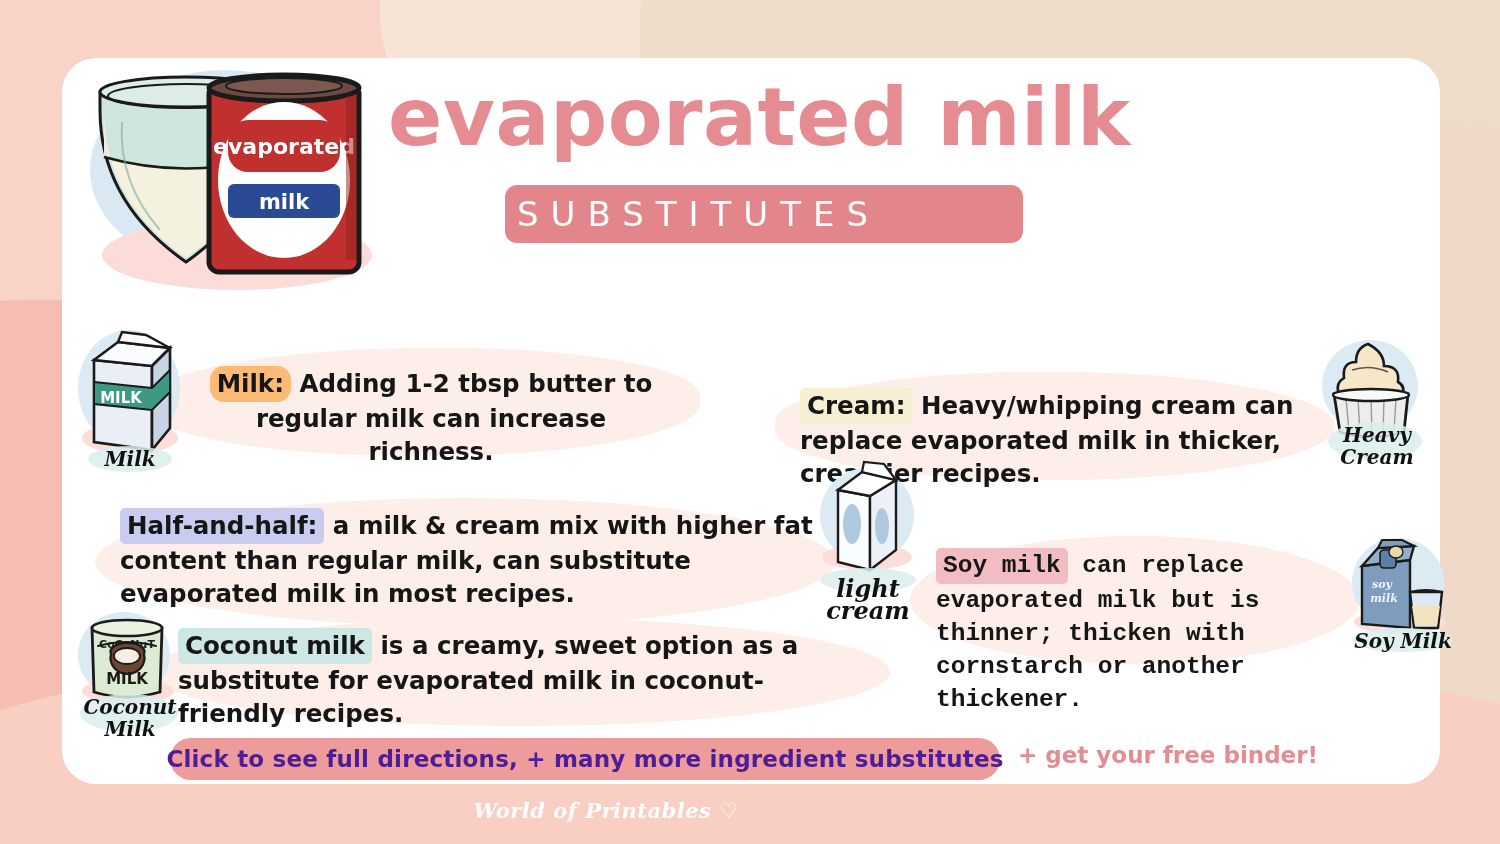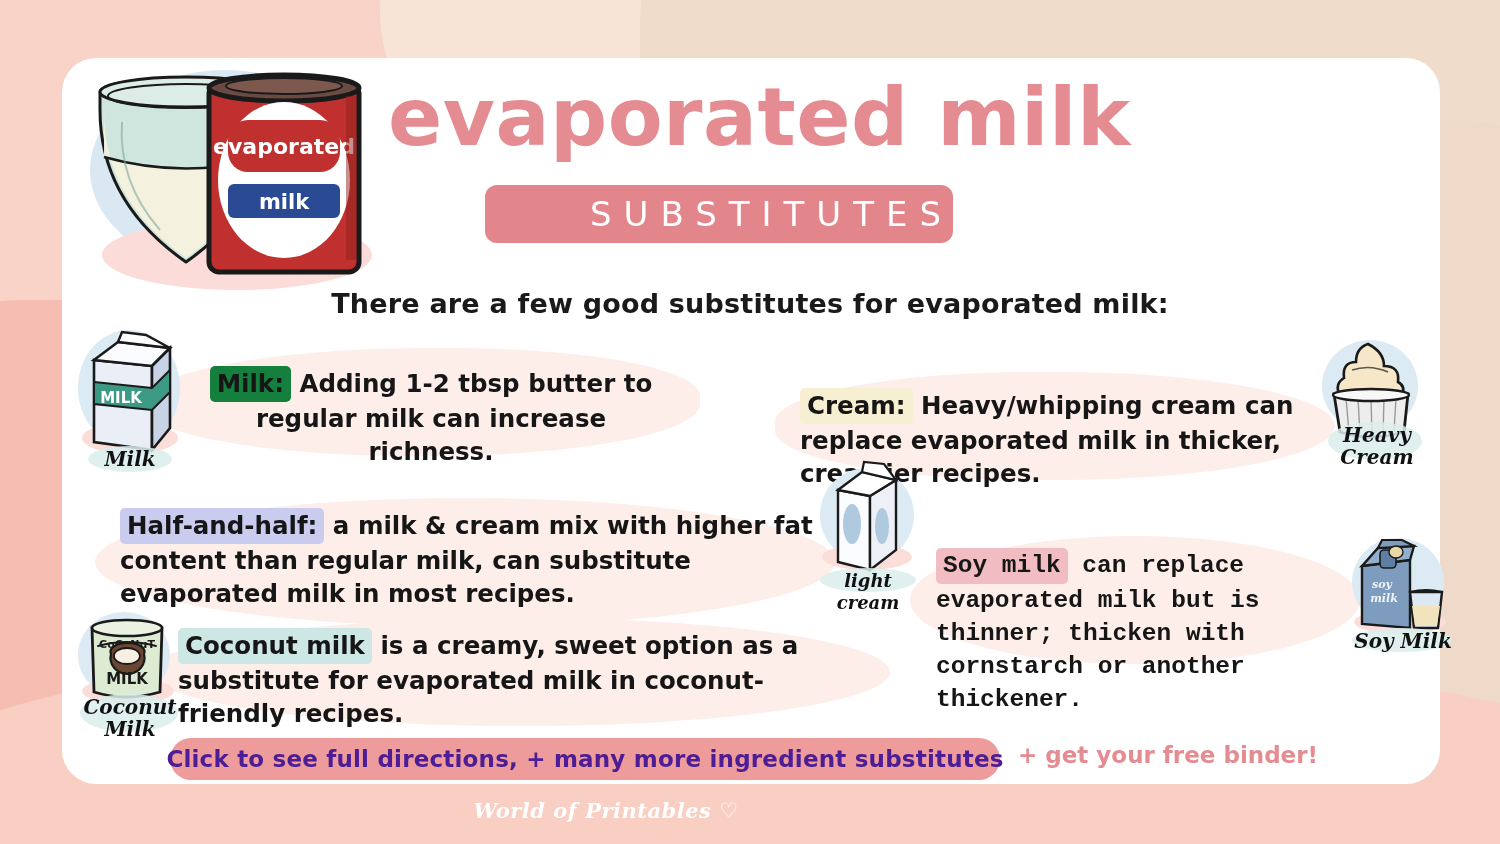--- a/index.html
+++ b/index.html
@@ -62,25 +62,25 @@
     position: absolute; left: 388px; top: 72px;
     width: 740px; height: 92px;
     color: #E58C92;
     font-family: "DejaVu Sans", sans-serif;
     font-size: 80px; font-weight: 700;
     letter-spacing: 0.5px;
     line-height: 92px;
     white-space: nowrap;
   }
   #subtitle-pill {
-    position: absolute; left: 485px; top: 185px;
-    width: 468px; height: 58px;
+    position: absolute; left: 505px; top: 185px;
+    width: 518px; height: 58px;
     background: #E2868C;
     border-radius: 12px;
-    display: flex; align-items: center; justify-content: flex-end;
+    display: flex; align-items: center; justify-content: flex-start;
   }
   #subtitle-text {
     color: #FFFFFF;
     font-size: 34px; font-weight: 400;
     letter-spacing: 12px;
     text-indent: 12px;
     font-family: "DejaVu Sans", sans-serif;
   }
 
   
@@ -115,21 +115,21 @@
     line-height: 33px;
     font-weight: 700;
     font-family: "DejaVu Sans", sans-serif;
   }
   .tag {
     display: inline-block;
     padding: 1px 7px 2px 7px;
     border-radius: 5px;
     font-weight: 700;
   }
-  .tag-milk        { background: #15803d; }
+  .tag-milk        { background: #fdba74; border-radius: 14px; }
   .tag-cream       { background: #F6EFD2; }
   .tag-half        { background: #C9CCEE; }
   .tag-soy         { background: #F2BCC3; }
   .tag-coconut     { background: #CDE7E4; }
 
   #entry-milk     { left: 196px; top: 366px; width: 470px; text-align: center; }
   #entry-cream    { left: 800px; top: 388px; width: 520px; }
   #entry-half     { left: 120px; top: 508px; width: 700px; }
   #entry-soy      { left: 936px; top: 548px; width: 400px; font-family: Liberation Mono, monospace; }
   #entry-coconut  { left: 178px; top: 628px; width: 680px; }
@@ -272,21 +272,20 @@
       <text x="202" y="147" text-anchor="middle" fill="#FFFFFF" font-family="DejaVu Sans, sans-serif" font-size="21" font-weight="700">milk</text>
       <rect x="264" y="34" width="10" height="164" fill="#8F1F1E" opacity=".5"></rect>
     </svg>
   </div>
 
   <div id="title">evaporated milk</div>
   <div id="subtitle-pill">
     <span id="subtitle-text">SUBSTITUTES</span>
   </div>
 
-  <div id="intro">There are a few good substitutes for evaporated milk:</div>
 
   <div class="illus" id="illus-milk">
     <div class="illus-blob" style="left:4px;top:0;width:102px;height:116px;background:#DCEAF4;"></div>
     <div class="illus-blob" style="left:8px;top:92px;width:96px;height:32px;background:#FBDDD9;"></div>
     <svg width="110" height="140" viewBox="0 0 110 140" style="position:absolute;left:0;top:0;z-index:2;">
       <path d="M20 30 L20 112 L78 120 L78 36 Z" fill="#E9EEF7" stroke="#1A1A1A" stroke-width="2.6"></path>
       <path d="M20 30 L44 12 L96 18 L78 36 Z" fill="#FAFCFF" stroke="#1A1A1A" stroke-width="2.6"></path>
       <path d="M78 36 L96 18 L96 98 L78 120 Z" fill="#C9D3E6" stroke="#1A1A1A" stroke-width="2.6"></path>
       <path d="M44 12 L48 2 L72 5 L96 18 Z" fill="#FFFFFF" stroke="#1A1A1A" stroke-width="2.4"></path>
       <path d="M20 52 L78 58 L96 40 L96 62 L78 80 L20 74 Z" fill="#3C9A84" stroke="#1A1A1A" stroke-width="2"></path>
@@ -322,21 +321,21 @@
     <div class="illus-blob" style="left:4px;top:86px;width:90px;height:26px;background:#FBDDD9;"></div>
     <svg width="100" height="140" viewBox="0 0 100 140" style="position:absolute;left:0;top:0;z-index:2;">
       <path d="M20 32 L20 104 L52 112 L52 38 Z" fill="#FAFCFF" stroke="#1A1A1A" stroke-width="2.4"></path>
       <path d="M52 38 L78 22 L78 92 L52 112 Z" fill="#EDF1F7" stroke="#1A1A1A" stroke-width="2.4"></path>
       <path d="M20 32 L44 14 L78 22 L52 38 Z" fill="#FFFFFF" stroke="#1A1A1A" stroke-width="2.4"></path>
       <path d="M44 14 L46 4 L66 6 L78 22 Z" fill="#FFFFFF" stroke="#1A1A1A" stroke-width="2.2"></path>
       <ellipse cx="34" cy="66" rx="9" ry="20" fill="#AFC9DE"></ellipse>
       <ellipse cx="64" cy="68" rx="7" ry="18" fill="#AFC9DE"></ellipse>
     </svg>
     <div class="label-wash" style="left:2px;top:110px;width:96px;height:24px;"></div>
-    <div class="script-label" style="left:-6px;top:112px;width:112px;font-size:18px;">light cream</div>
+    <div class="script-label" style="left:-6px;top:120px;width:112px;font-size:24px;">light cream</div>
   </div>
 
   <div class="illus" id="illus-soymilk">
     <div class="illus-blob" style="left:0;top:0;width:92px;height:88px;background:#DCEAF4;"></div>
     <div class="illus-blob" style="left:2px;top:72px;width:92px;height:24px;background:#FBDDD9;"></div>
     <svg width="110" height="115" viewBox="0 0 110 115" style="position:absolute;left:0;top:0;z-index:2;">
       <path d="M10 28 L10 86 L58 90 L58 22 Z" fill="#7D9CBE" stroke="#1A1A1A" stroke-width="2.4"></path>
       <path d="M10 28 L26 10 L62 8 L58 22 Z" fill="#93AFCE" stroke="#1A1A1A" stroke-width="2.4"></path>
       <path d="M26 10 L30 2 L50 2 L62 8 Z" fill="#7D9CBE" stroke="#1A1A1A" stroke-width="2.2"></path>
       <rect x="28" y="12" width="16" height="18" rx="4" fill="#5E7FA4" stroke="#1A1A1A" stroke-width="1.6"></rect>

